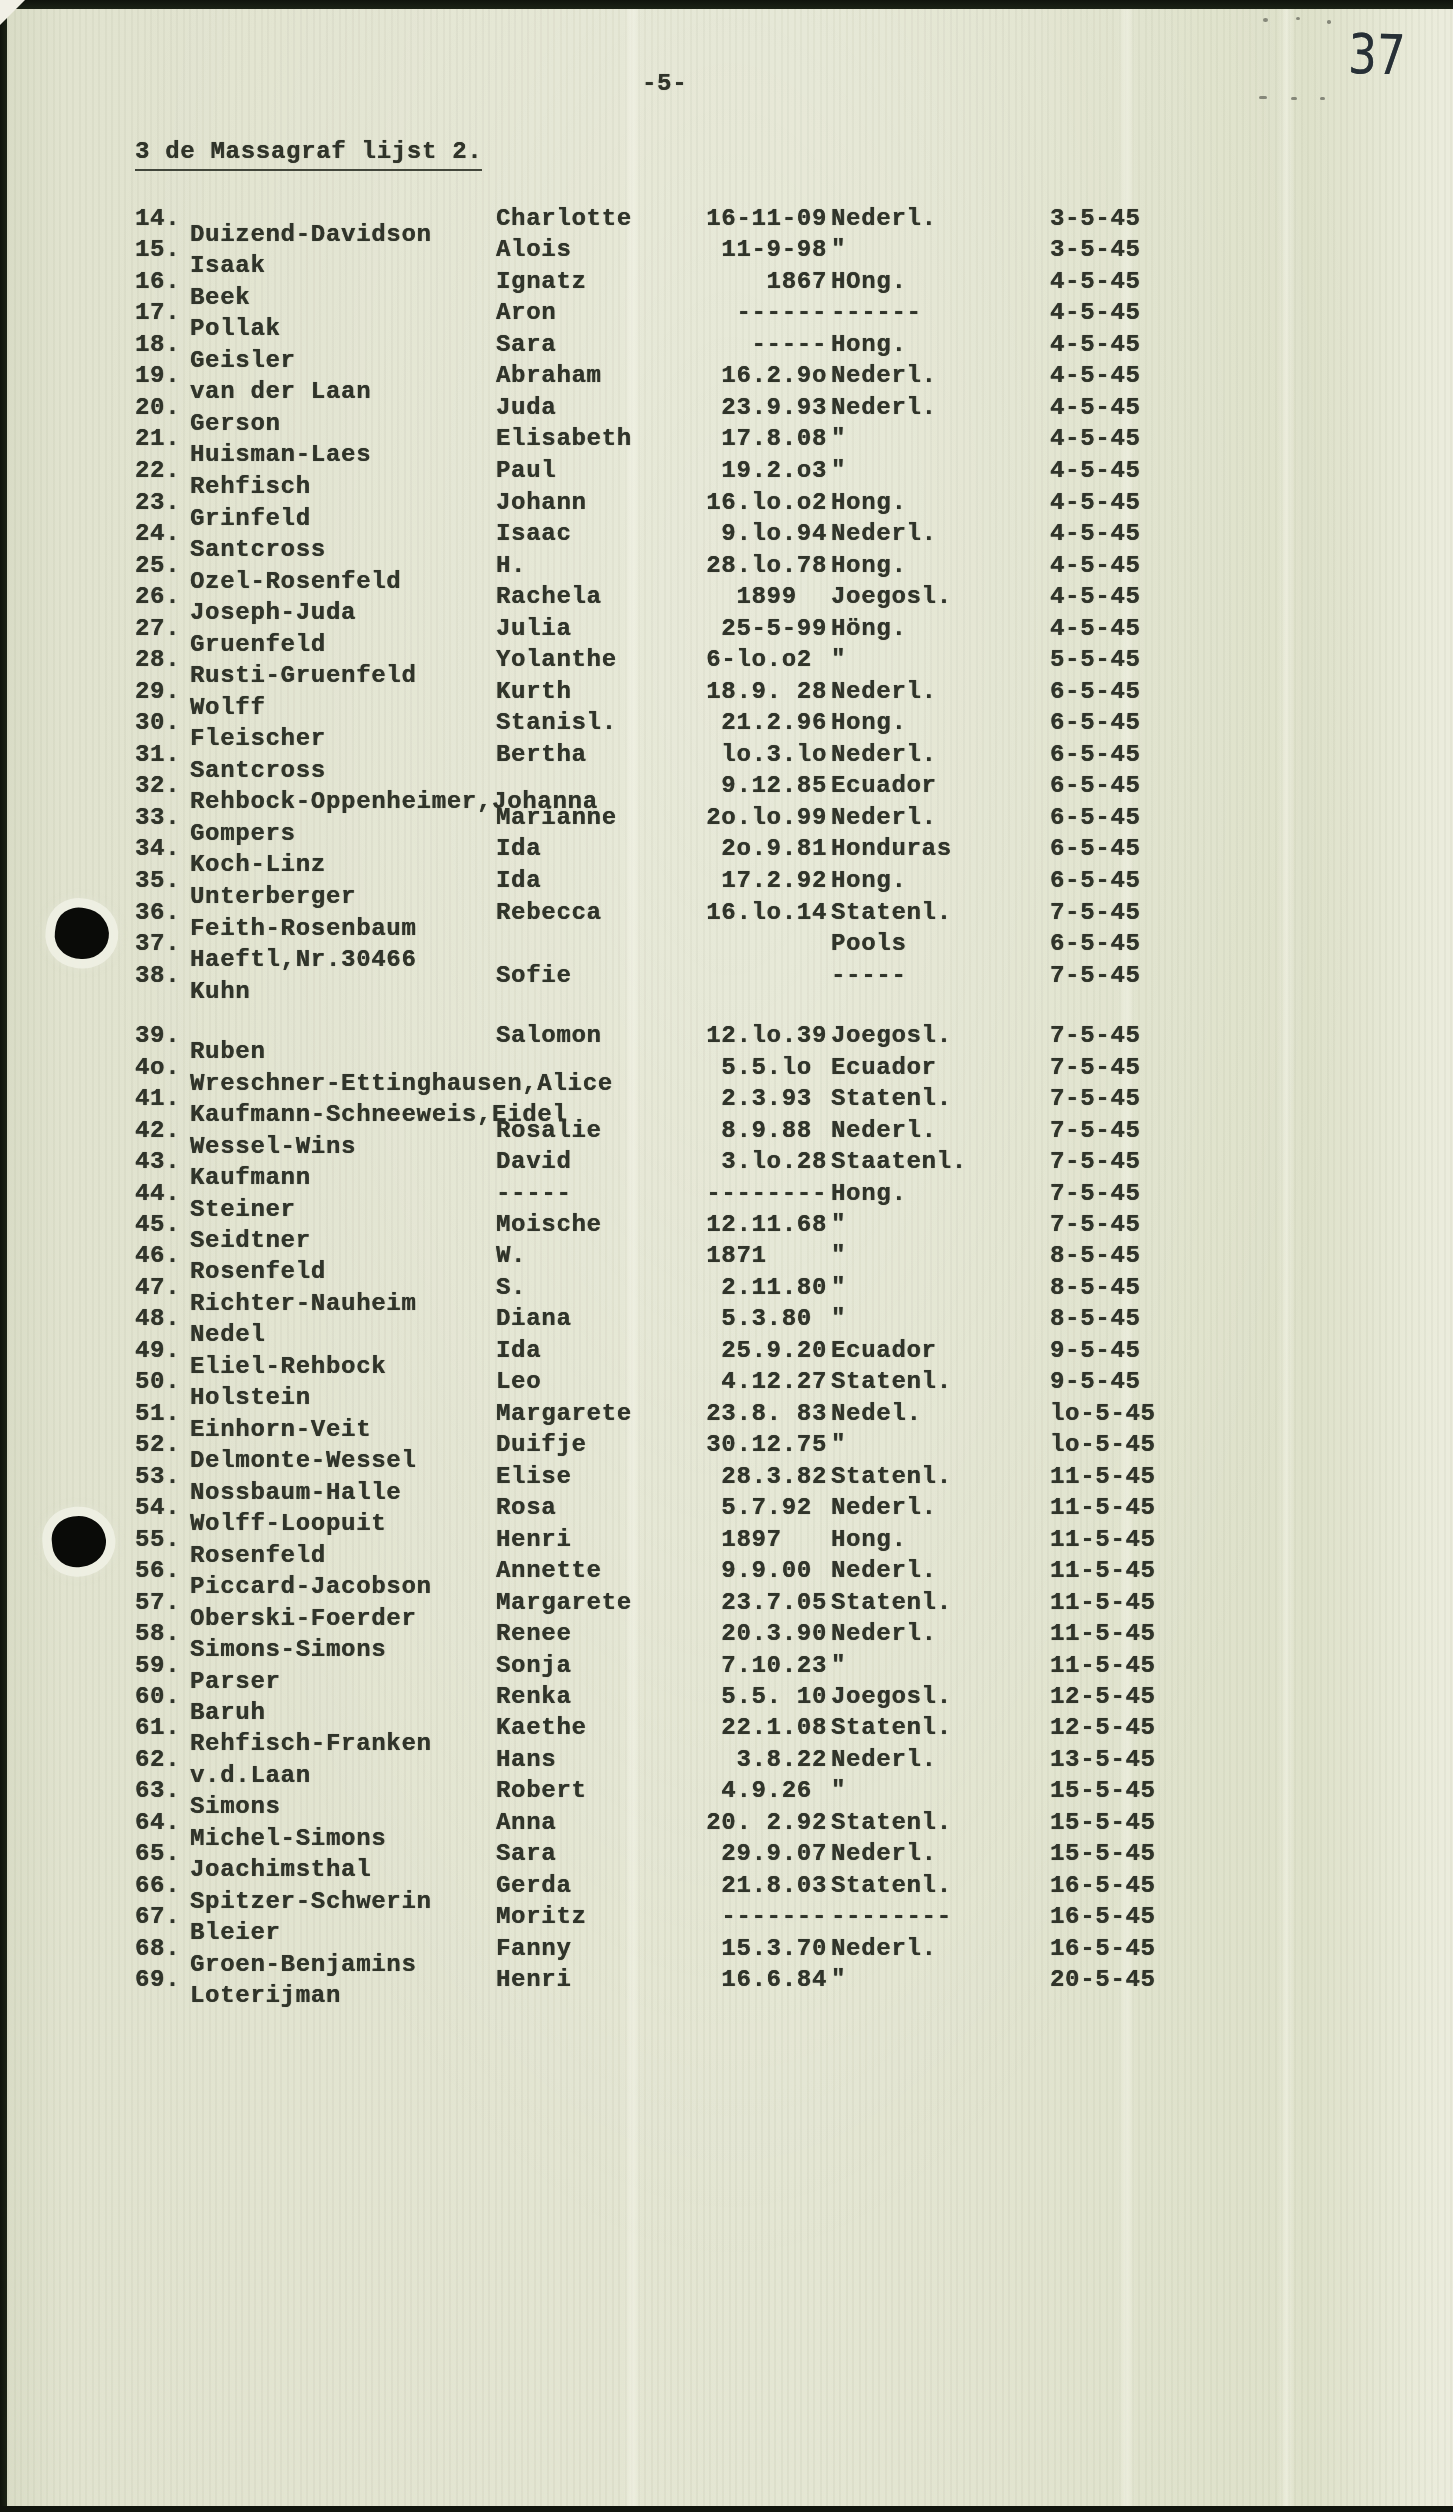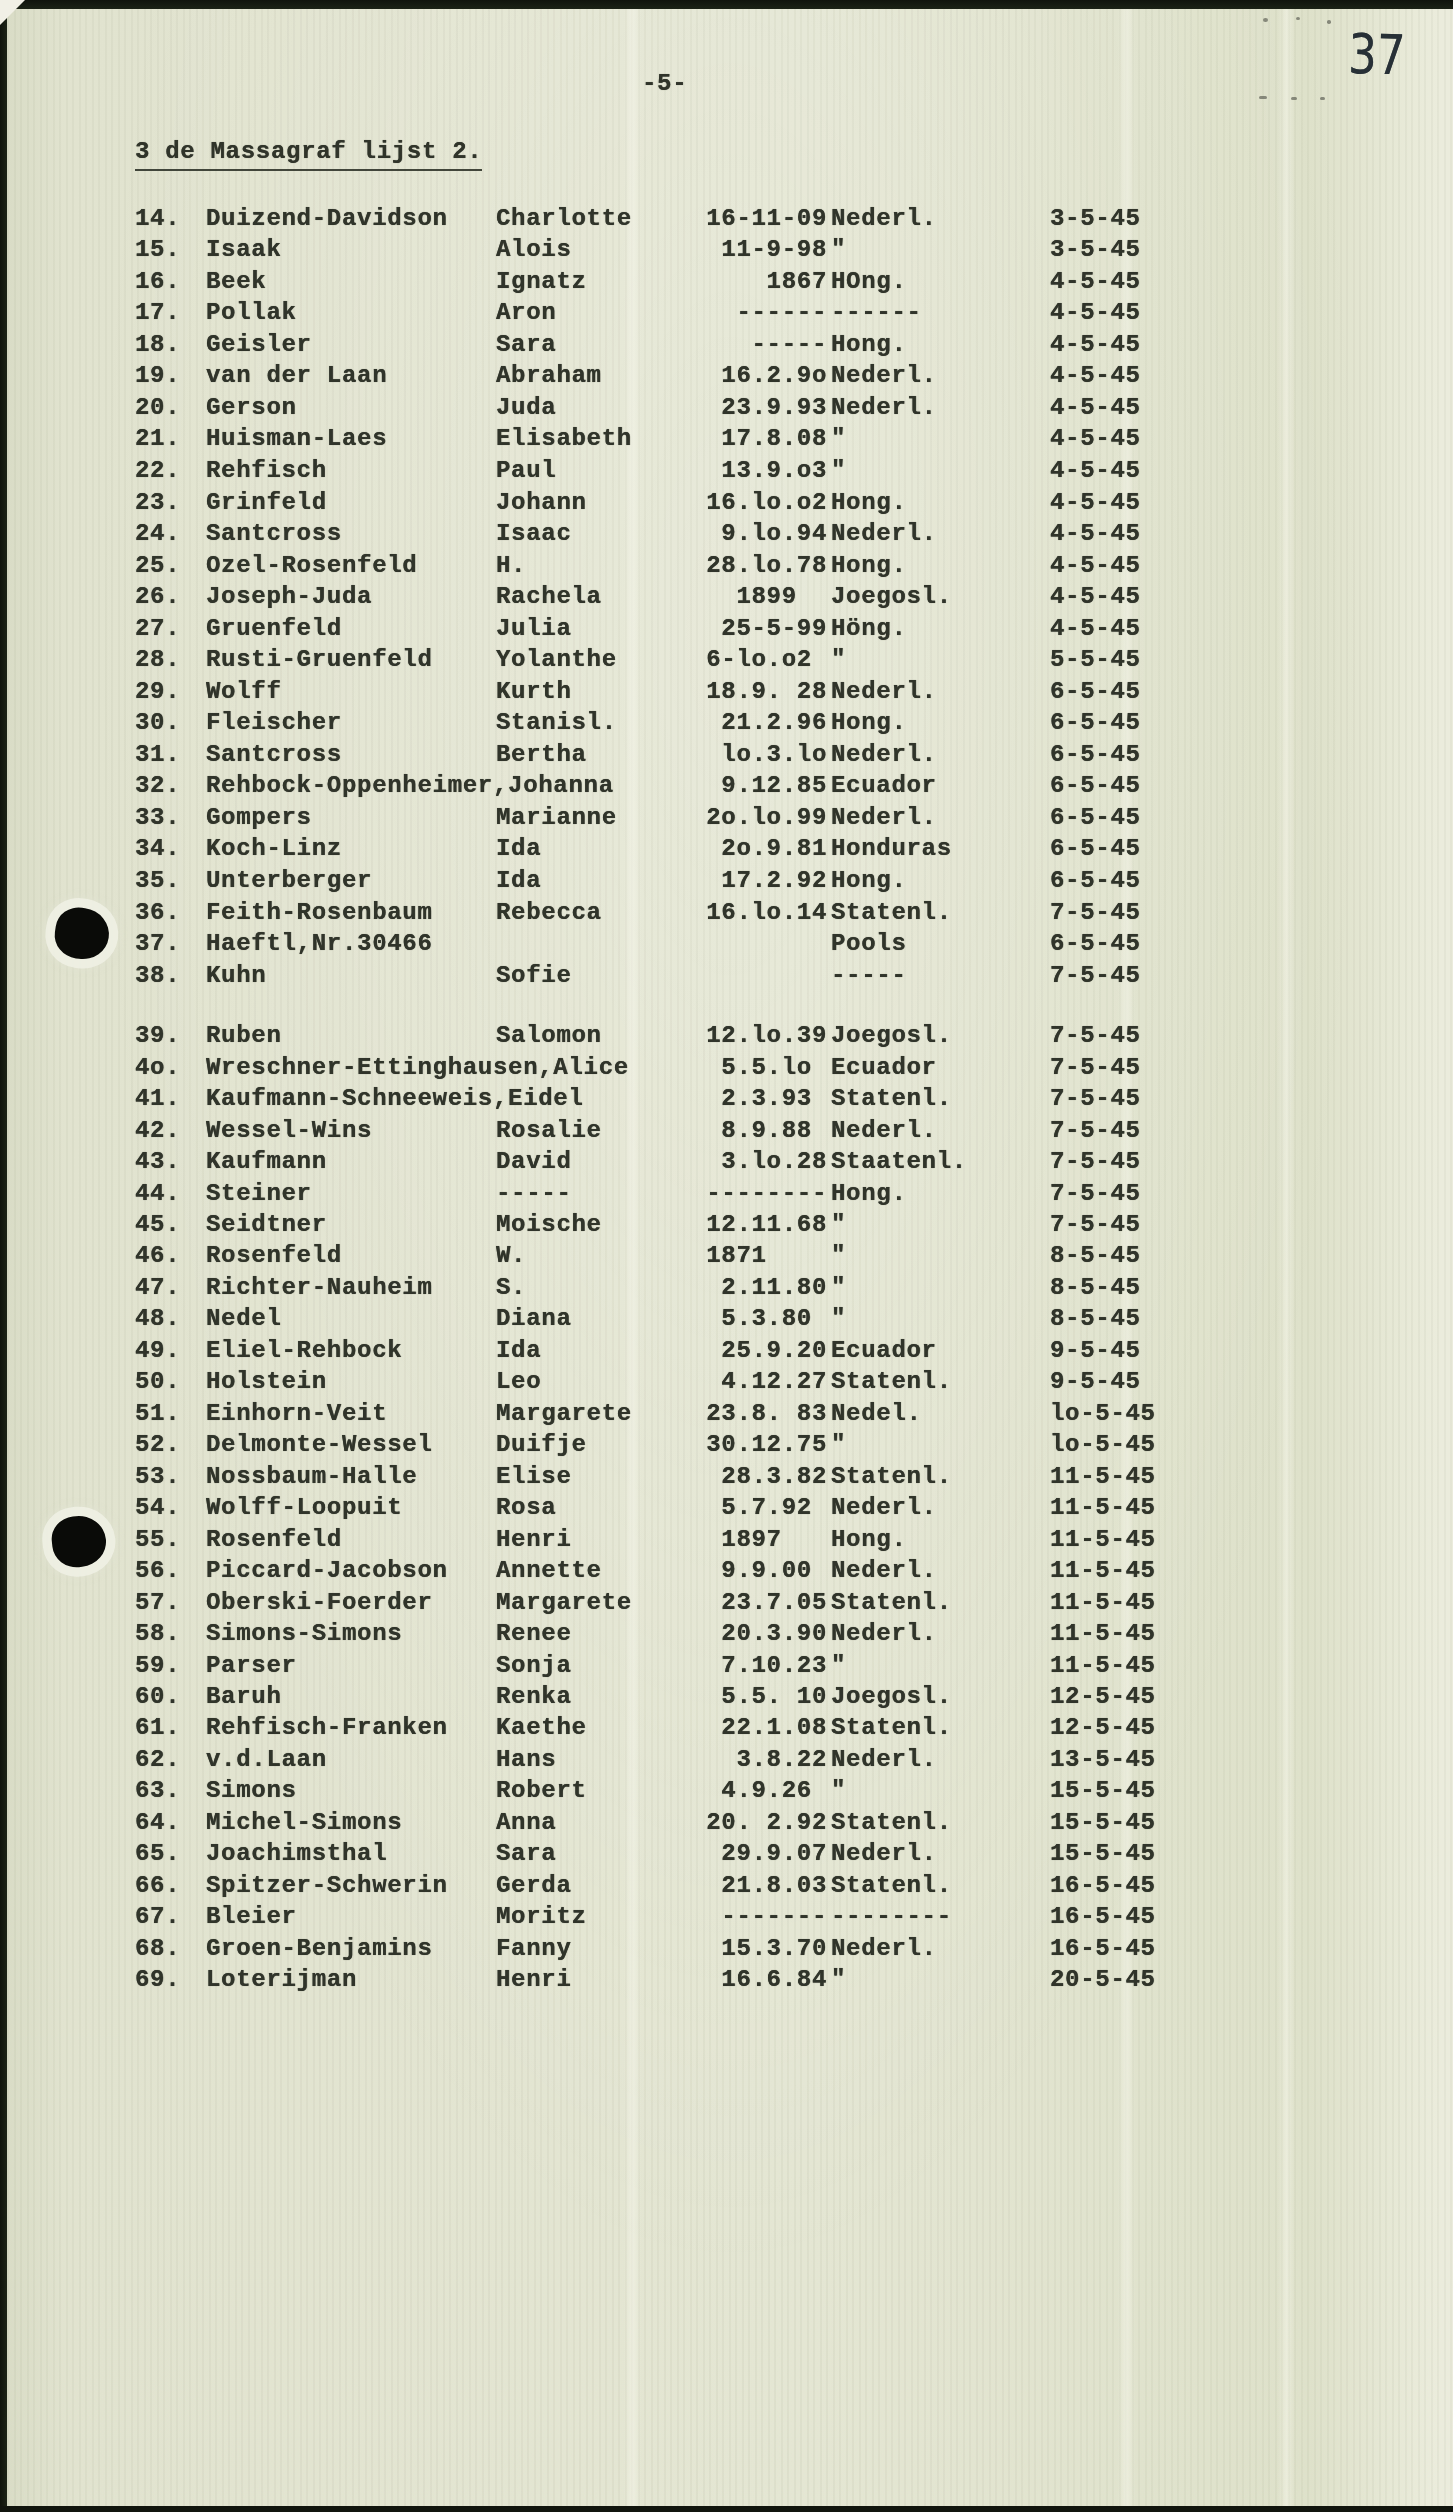--- a/index.html
+++ b/index.html
@@ -45,21 +45,21 @@
     text-shadow:0 0 0.7px rgba(39,48,54,0.7);
   }
   .list-title{
     position:absolute;left:135px;top:138px;
     padding-bottom:3.6px;border-bottom:2.2px solid rgba(48,52,42,0.9);
   }
   
   .row{position:absolute;left:0;width:100%;height:30.5px;line-height:1.1;}
   .cell{position:absolute;white-space:pre;}
   .c-nr{left:135px;}
-  .c-name{left:206px;}
+  .c-name{left:190px;margin-top:16px;}
   .c-first{left:496px;}
   .c-birth{left:654px;width:173px;text-align:right;}
   .c-nat{left:831px;}
   .c-death{left:1050px;text-align:center;}
   
   .blot{
     position:absolute;width:54px;height:51px;background:#0a0b08;
     border-radius:46% 54% 52% 48%;
     box-shadow:0 0 0 9.4px rgba(240,241,229,0.85), 0 0 5.8px 13px rgba(226,228,210,0.5);
   }
@@ -149,21 +149,21 @@
         <span class="cell ink c-name">Huisman-Laes</span>
         <span class="cell ink c-first">Elisabeth</span>
         <span class="cell ink c-birth">17.8.08</span>
         <span class="cell ink c-nat">"</span>
         <span class="cell ink c-death">4-5-45</span>
       </div>
       <div class="row" style="top: 458px;">
         <span class="cell ink c-nr">22.</span>
         <span class="cell ink c-name">Rehfisch</span>
         <span class="cell ink c-first">Paul</span>
-        <span class="cell ink c-birth">13.9.o3</span>
+        <span class="cell ink c-birth">19.2.o3</span>
         <span class="cell ink c-nat">"</span>
         <span class="cell ink c-death">4-5-45</span>
       </div>
       <div class="row" style="top: 490px;">
         <span class="cell ink c-nr">23.</span>
         <span class="cell ink c-name">Grinfeld</span>
         <span class="cell ink c-first">Johann</span>
         <span class="cell ink c-birth">16.lo.o2</span>
         <span class="cell ink c-nat">Hong.</span>
         <span class="cell ink c-death">4-5-45</span>

